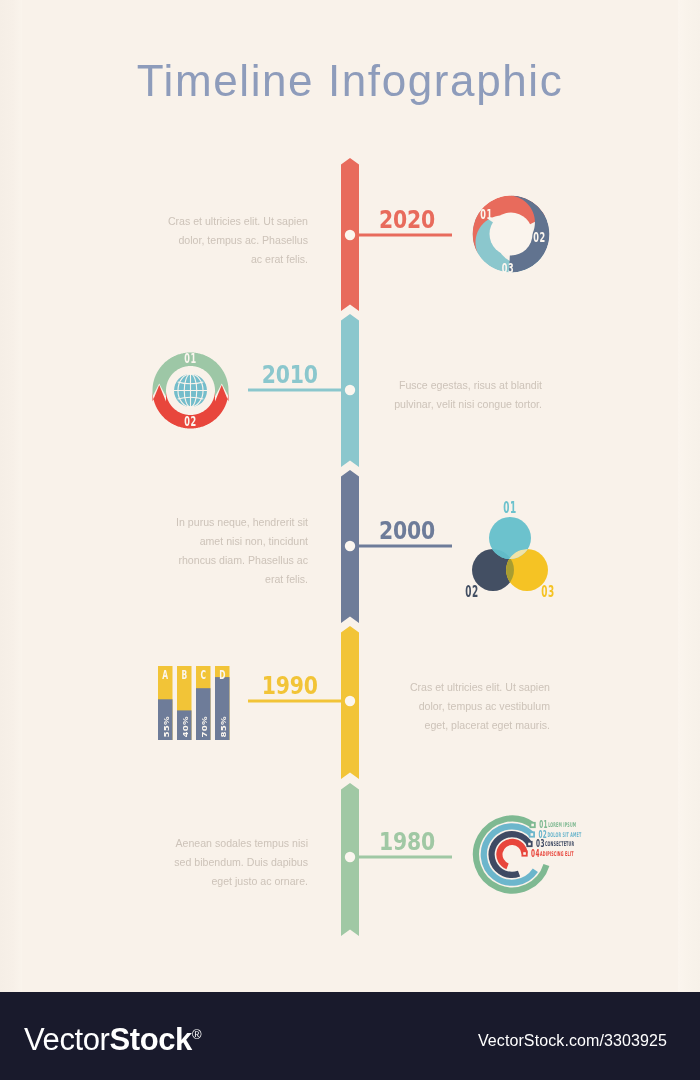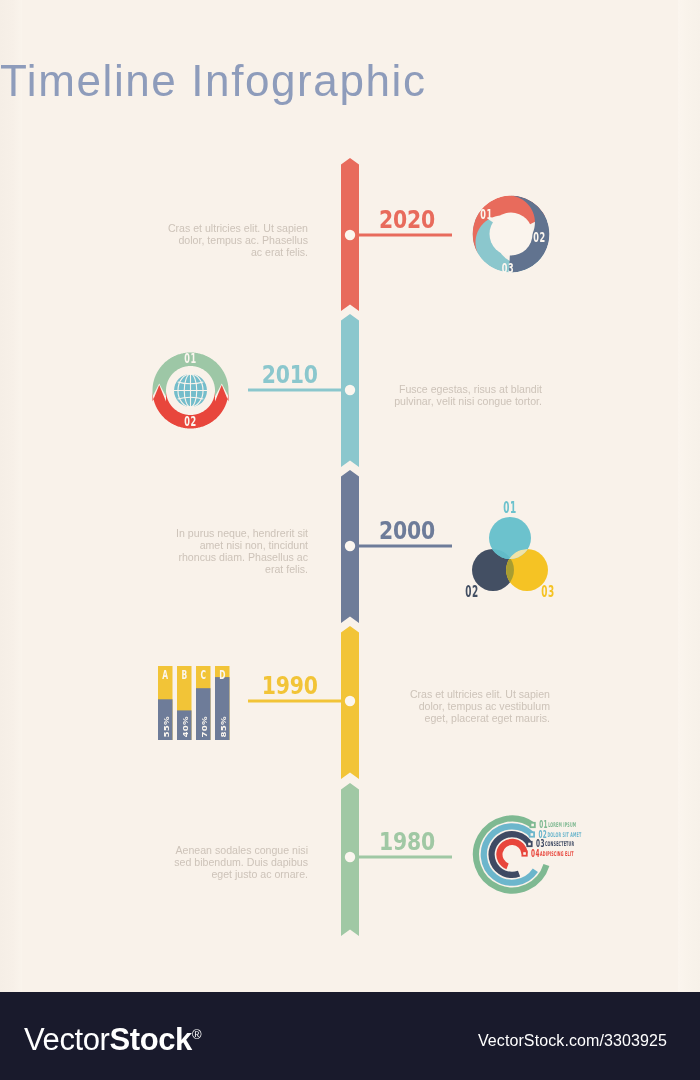--- a/index.html
+++ b/index.html
@@ -6,36 +6,36 @@
   body{width:700px;height:1080px;overflow:hidden;font-family:"Liberation Sans",sans-serif;
        -webkit-font-smoothing:antialiased;}
   #page{position:relative;width:700px;height:1080px;background:#f9f2ea;overflow:hidden;}
 
   
   .paper-edge{position:absolute;top:0;bottom:0;pointer-events:none;}
   .paper-edge.left{left:0;width:22px;background:linear-gradient(90deg,#f5eee6 0%,#f7f0e8 60%,#faf4ec 100%);}
   .paper-edge.right{right:0;width:22px;background:linear-gradient(270deg,#f7f1e9 0%,#f9f3eb 60%,#fbf5ee 100%);}
 
   
-  .title{position:absolute;left:0;right:0;top:56px;
+  .title{position:absolute;left:0;right:0;top:56px;text-align:center;
          font-family:"Liberation Sans",sans-serif;
          font-size:44px;letter-spacing:1.6px;color:#8e9cbb;font-weight:300;
          }
 
   
   #ribbon{position:absolute;left:0;top:0;width:700px;height:1000px;}
 
   
   .year{position:absolute;font-family:"DejaVu Sans","Liberation Sans",sans-serif;font-weight:bold;
         font-size:25px;letter-spacing:-0.2px;white-space:nowrap;}
   .year.yr{transform:scaleX(0.815);transform-origin:left center;}
   .year.yl{transform:scaleX(0.815);transform-origin:right center;}
 
   
-  .para{position:absolute;font-size:10.6px;line-height:12px;color:#cdc3b9;}
+  .para{position:absolute;font-size:10.6px;line-height:19px;color:#cdc3b9;}
   .para.r{text-align:right;}
   .para.l{text-align:right;}
 
   
   #footer{position:absolute;left:0;bottom:0;width:700px;height:88px;background:#191a2c;}
   #logo{position:absolute;left:24px;top:30px;font-size:31px;color:#fff;letter-spacing:-0.4px;}
   #logo .lt{font-weight:300;}
   #logo .bd{font-weight:bold;}
   #logo .reg{font-size:13px;vertical-align:super;font-weight:400;}
   #furl{position:absolute;right:33px;top:40px;font-size:16px;color:#fff;letter-spacing:0.1px;}
@@ -79,21 +79,21 @@
       <div class="year yl" style="color: rgb(139, 199, 205); top: 360px; right: 382px;">2010</div>
       <div class="year yr" style="color: rgb(110, 124, 153); top: 516px; left: 379px;">2000</div>
       <div class="year yl" style="color: rgb(242, 196, 55); top: 671px; right: 382px;">1990</div>
       <div class="year yr" style="color: rgb(160, 200, 164); top: 827px; left: 379px;">1980</div>
     </div>
   <div id="paras">
       <div class="para r" style="top: 200px; height: 80px; display: flex; align-items: center; right: 392px; width: 141px; justify-content: flex-end;">Cras et ultricies elit. Ut sapien dolor, tempus ac. Phasellus ac erat felis.</div>
       <div class="para l" style="top: 355px; height: 80px; display: flex; align-items: center; left: 390px; width: 152px;">Fusce egestas, risus at blandit pulvinar, velit nisi congue tortor.</div>
       <div class="para r" style="top: 511px; height: 80px; display: flex; align-items: center; right: 392px; width: 141px; justify-content: flex-end;">In purus neque, hendrerit sit amet nisi non, tincidunt rhoncus diam. Phasellus ac erat felis.</div>
       <div class="para l" style="top: 666px; height: 80px; display: flex; align-items: center; left: 398px; width: 152px;">Cras et ultricies elit. Ut sapien dolor, tempus ac vestibulum eget, placerat eget mauris.</div>
-      <div class="para r" style="top: 822px; height: 80px; display: flex; align-items: center; right: 392px; width: 141px; justify-content: flex-end;">Aenean sodales congue nisi sed bibendum. Duis dapibus eget justo ac ornare.</div>
+      <div class="para r" style="top: 822px; height: 80px; display: flex; align-items: center; right: 392px; width: 141px; justify-content: flex-end;">Aenean sodales tempus nisi sed bibendum. Duis dapibus eget justo ac ornare.</div>
     </div>
 
   <svg class="gfx" id="gfx-spiral" width="110" height="110" viewBox="0 0 110 110" style="left:456px;top:179px">
       <defs>
         <clipPath id="spiralclip">
           <circle cx="55" cy="55" r="38.5"></circle>
         </clipPath>
       </defs>
       <g clip-path="url(#spiralclip)">
         <path d="M 92.17 65.03 L 92.02 65.57 L 91.87 66.10 L 91.70 66.63 L 91.53 67.15 L 91.35 67.68 L 91.17 68.20 L 90.97 68.72 L 90.77 69.24 L 90.56 69.75 L 90.35 70.26 L 90.12 70.77 L 89.89 71.27 L 89.65 71.77 L 89.41 72.27 L 89.16 72.76 L 88.90 73.25 L 88.63 73.74 L 88.36 74.22 L 88.08 74.70 L 87.79 75.18 L 87.50 75.65 L 87.20 76.11 L 86.89 76.57 L 86.57 77.03 L 86.25 77.48 L 85.93 77.93 L 85.59 78.37 L 85.25 78.81 L 84.91 79.24 L 84.56 79.67 L 84.20 80.09 L 83.83 80.51 L 83.46 80.92 L 83.09 81.33 L 82.70 81.73 L 82.32 82.13 L 81.92 82.52 L 81.52 82.91 L 81.12 83.28 L 80.71 83.66 L 80.29 84.02 L 79.87 84.39 L 79.45 84.74 L 79.02 85.09 L 78.58 85.43 L 78.14 85.77 L 77.70 86.10 L 77.25 86.42 L 76.79 86.74 L 76.33 87.05 L 75.87 87.35 L 75.40 87.65 L 74.93 87.94 L 74.45 88.22 L 73.97 88.50 L 73.49 88.77 L 73.00 89.03 L 72.51 89.29 L 72.01 89.54 L 71.51 89.78 L 71.01 90.01 L 70.50 90.24 L 69.99 90.46 L 69.48 90.67 L 68.97 90.88 L 68.45 91.07 L 67.93 91.26 L 67.41 91.45 L 66.88 91.62 L 66.35 91.79 L 65.82 91.95 L 65.29 92.10 L 64.75 92.24 L 64.21 92.38 L 63.67 92.51 L 63.13 92.63 L 62.59 92.74 L 62.05 92.85 L 61.50 92.95 L 60.95 93.04 L 60.41 93.12 L 59.86 93.19 L 59.31 93.26 L 58.75 93.32 L 58.20 93.37 L 57.65 93.41 L 57.10 93.44 L 56.54 93.47 L 55.99 93.49 L 55.43 93.50 L 54.88 93.50 L 54.33 93.49 L 53.77 93.48 L 53.22 93.46 L 52.66 93.43 L 52.11 93.39 L 51.56 93.35 L 51.01 93.29 L 50.46 93.23 L 49.91 93.16 L 49.36 93.08 L 48.81 93.00 L 48.26 92.91 L 47.72 92.81 L 47.17 92.70 L 46.63 92.58 L 46.09 92.46 L 45.55 92.32 L 45.02 92.18 L 44.48 92.04 L 43.95 91.88 L 43.42 91.72 L 42.89 91.55 L 42.37 91.37 L 41.85 91.18 L 41.33 90.99 L 40.81 90.79 L 40.30 90.58 L 39.79 90.37 L 39.28 90.14 L 38.77 89.91 L 38.27 89.68 L 37.77 89.43 L 37.28 89.18 L 36.79 88.92 L 36.30 88.66 L 35.82 88.38 L 35.34 88.10 L 34.87 87.82 L 34.40 87.52 L 33.93 87.22 L 33.47 86.92 L 33.01 86.60 L 32.56 86.28 L 32.11 85.96 L 31.67 85.62 L 31.23 85.29 L 30.80 84.94 L 30.37 84.59 L 29.94 84.23 L 29.53 83.87 L 29.11 83.50 L 28.70 83.12 L 28.30 82.74 L 27.91 82.35 L 27.51 81.96 L 27.13 81.56 L 26.75 81.16 L 26.38 80.75 L 26.01 80.33 L 25.65 79.91 L 25.29 79.49 L 24.94 79.06 L 24.60 78.62 L 24.26 78.18 L 23.93 77.74 L 23.61 77.29 L 23.29 76.83 L 22.98 76.37 L 22.67 75.91 L 22.38 75.44 L 22.08 74.97 L 21.80 74.49 L 21.52 74.01 L 21.25 73.53 L 20.99 73.04 L 20.73 72.55 L 20.48 72.06 L 20.24 71.56 L 20.01 71.06 L 19.78 70.55 L 19.56 70.04 L 19.35 69.53 L 19.14 69.01 L 18.94 68.50 L 18.75 67.98 L 18.57 67.45 L 18.39 66.93 L 18.23 66.40 L 18.07 65.87 L 17.91 65.34 L 17.77 64.80 L 17.63 64.26 L 17.50 63.72 L 17.38 63.18 L 17.27 62.64 L 17.16 62.10 L 17.06 61.55 L 16.97 61.00 L 16.89 60.46 L 16.81 59.91 L 16.75 59.36 L 16.69 58.81 L 16.64 58.25 L 16.59 57.70 L 16.56 57.15 L 16.53 56.59 L 16.51 56.04 L 16.50 55.49 L 16.50 54.93 L 16.51 54.38 L 16.52 53.82 L 16.54 53.27 L 16.57 52.71 L 16.60 52.16 L 16.65 51.61 L 16.70 51.06 L 16.76 50.51 L 16.83 49.96 L 16.91 49.41 L 16.99 48.86 L 17.09 48.31 L 17.19 47.77 L 17.29 47.22 L 17.41 46.68 L 17.53 46.14 L 17.66 45.60 L 17.80 45.07 L 17.95 44.53 L 18.11 44.00 L 18.27 43.47 L 18.44 42.94 L 18.61 42.42 L 18.80 41.89 L 18.99 41.37 L 19.19 40.86 L 19.40 40.34 L 19.61 39.83 L 19.84 39.32 L 20.07 38.82 L 20.30 38.32 L 20.55 37.82 L 20.80 37.33 L 21.05 36.83 L 21.32 36.35 L 21.59 35.86 L 21.87 35.39 L 22.16 34.91 L 22.45 34.44 L 22.75 33.97 L 42.16 46.63 L 42.06 46.83 L 41.97 47.03 L 41.88 47.23 L 41.79 47.44 L 41.71 47.64 L 41.62 47.84 L 41.54 48.04 L 41.46 48.25 L 41.38 48.45 L 41.30 48.65 L 41.23 48.86 L 41.15 49.06 L 41.08 49.27 L 41.01 49.47 L 40.94 49.68 L 40.87 49.89 L 40.81 50.09 L 40.75 50.30 L 40.68 50.51 L 40.62 50.71 L 40.56 50.92 L 40.51 51.13 L 40.45 51.34 L 40.40 51.55 L 40.35 51.76 L 40.30 51.97 L 40.25 52.18 L 40.20 52.39 L 40.16 52.60 L 40.11 52.81 L 40.07 53.03 L 40.03 53.24 L 39.99 53.45 L 39.96 53.67 L 39.92 53.89 L 39.89 54.10 L 39.86 54.32 L 39.83 54.54 L 39.80 54.75 L 39.77 54.97 L 39.75 55.19 L 39.72 55.41 L 39.70 55.63 L 39.68 55.86 L 39.66 56.08 L 39.65 56.30 L 39.63 56.53 L 39.62 56.75 L 39.61 56.98 L 39.60 57.20 L 39.59 57.43 L 39.59 57.66 L 39.59 57.89 L 39.59 58.12 L 39.59 58.35 L 39.59 58.59 L 39.59 58.82 L 39.60 59.05 L 39.61 59.29 L 39.62 59.53 L 39.64 59.76 L 39.65 60.00 L 39.67 60.24 L 39.69 60.48 L 39.71 60.72 L 39.74 60.97 L 39.76 61.21 L 39.79 61.45 L 39.82 61.70 L 39.86 61.95 L 39.89 62.20 L 39.93 62.45 L 39.97 62.70 L 40.02 62.95 L 40.07 63.20 L 40.12 63.45 L 40.17 63.71 L 40.22 63.97 L 40.28 64.22 L 40.34 64.48 L 40.41 64.74 L 40.48 65.00 L 40.55 65.26 L 40.62 65.52 L 40.70 65.79 L 40.78 66.05 L 40.86 66.32 L 40.94 66.59 L 41.03 66.85 L 41.13 67.12 L 41.22 67.39 L 41.33 67.66 L 41.43 67.93 L 41.54 68.21 L 41.65 68.48 L 41.76 68.75 L 41.88 69.03 L 42.01 69.30 L 42.13 69.58 L 42.27 69.86 L 42.40 70.13 L 42.54 70.41 L 42.69 70.69 L 42.83 70.97 L 42.99 71.25 L 43.15 71.53 L 43.31 71.81 L 43.47 72.09 L 43.65 72.37 L 43.82 72.65 L 44.00 72.93 L 44.19 73.21 L 44.38 73.49 L 44.58 73.77 L 44.78 74.04 L 44.98 74.32 L 45.19 74.60 L 45.41 74.88 L 45.63 75.16 L 45.86 75.43 L 46.09 75.71 L 46.33 75.98 L 46.57 76.25 L 46.82 76.52 L 47.08 76.79 L 47.34 77.06 L 47.60 77.33 L 47.88 77.59 L 48.15 77.86 L 48.44 78.12 L 48.72 78.37 L 49.02 78.63 L 49.32 78.88 L 49.63 79.14 L 49.94 79.38 L 50.26 79.63 L 50.58 79.87 L 50.91 80.11 L 51.24 80.35 L 51.59 80.58 L 51.93 80.80 L 52.29 81.03 L 52.64 81.25 L 53.01 81.46 L 53.38 81.68 L 53.75 81.88 L 54.14 82.08 L 54.52 82.28 L 54.91 82.47 L 55.31 82.66 L 55.72 82.84 L 56.12 83.02 L 56.54 83.19 L 56.96 83.35 L 57.38 83.51 L 57.81 83.66 L 58.24 83.81 L 58.68 83.94 L 59.12 84.08 L 59.57 84.20 L 60.02 84.32 L 60.48 84.43 L 60.94 84.53 L 61.40 84.62 L 61.87 84.71 L 62.34 84.79 L 62.82 84.86 L 63.30 84.93 L 63.78 84.98 L 64.26 85.03 L 64.75 85.06 L 65.24 85.09 L 65.74 85.11 L 66.23 85.12 L 66.73 85.13 L 67.23 85.12 L 67.73 85.10 L 68.23 85.08 L 68.74 85.04 L 69.24 85.00 L 69.75 84.94 L 70.25 84.88 L 70.76 84.80 L 71.27 84.72 L 71.77 84.62 L 72.28 84.52 L 72.79 84.40 L 73.29 84.28 L 73.80 84.15 L 74.30 84.00 L 74.80 83.85 L 75.30 83.68 L 75.80 83.50 L 76.30 83.32 L 76.79 83.12 L 77.28 82.92 L 77.77 82.70 L 78.26 82.47 L 78.74 82.24 L 79.21 81.99 L 79.69 81.73 L 80.16 81.47 L 80.62 81.19 L 81.08 80.90 L 81.54 80.61 L 81.99 80.30 L 82.43 79.99 L 82.87 79.66 L 83.30 79.33 L 83.73 78.98 L 84.15 78.63 L 84.57 78.27 L 84.97 77.90 L 85.37 77.52 L 85.77 77.13 L 86.15 76.73 L 86.53 76.33 L 86.90 75.92 L 87.26 75.49 L 87.61 75.07 L 87.96 74.63 L 88.29 74.18 L 88.62 73.73 L 88.90 73.25 L 89.16 72.76 L 89.41 72.27 L 89.65 71.77 L 89.89 71.27 L 90.12 70.77 L 90.35 70.26 L 90.56 69.75 L 90.77 69.24 L 90.97 68.72 L 91.17 68.20 L 91.35 67.68 L 91.53 67.15 L 91.70 66.63 L 91.87 66.10 L 92.02 65.57 L 92.17 65.03 Z" fill="#8bc7cd"></path>

